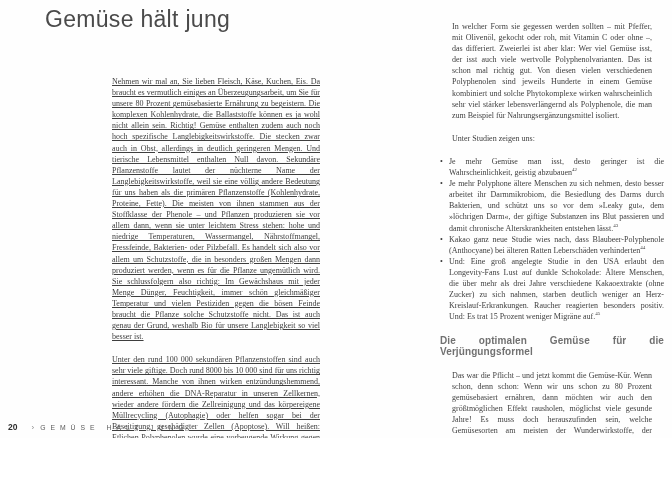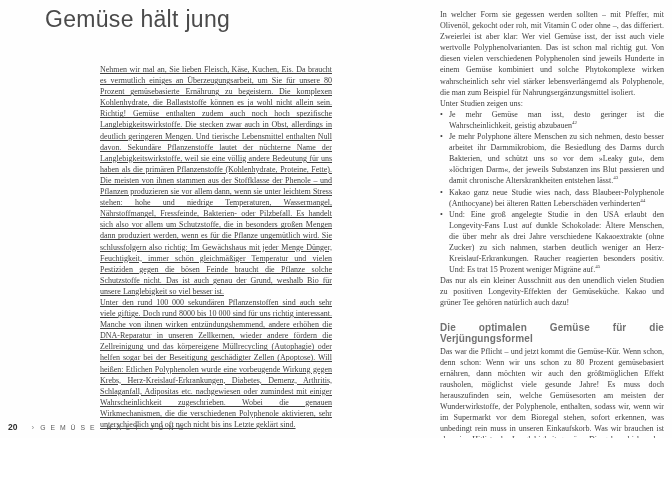--- a/index.html
+++ b/index.html
@@ -13,21 +13,21 @@
     font-family:"Liberation Sans", sans-serif;font-weight:300;
     font-size:23px;color:#4a4a4a;letter-spacing:0.3px;
   }
   .left-column{
     position:absolute;left:100px;top:64px;width:232px;text-decoration:underline;
   }
   .body-text{
     font-size:8px;line-height:11.1px;text-align:justify;
     hyphens:auto;-webkit-hyphens:auto;color:#3e3e3e;
   }
-  .body-text p{margin:0;}
+  .body-text p{margin:12px;}
   .footer{
     position:absolute;left:8px;bottom:6px;
     font-family:"Liberation Sans", sans-serif;display:flex;align-items:baseline;
   }
   .footer .pagenum{font-size:8.5px;font-weight:700;color:#2e2e2e;}
   .footer .marker{font-size:8px;color:#8a8a8a;margin:0 6px 0 14px;}
   .footer .chapter{font-size:6.8px;letter-spacing:5px;color:#5a5a5a;}
   
   .right-column{
     position:absolute;left:440px;top:9px;width:224px;
@@ -68,29 +68,28 @@
 
   <div class="right-column body-text">
     <p>In welcher Form sie gegessen werden sollten – mit Pfeffer, mit Olivenöl, gekocht oder roh, mit Vitamin C oder ohne –, das differiert. Zweierlei ist aber klar: Wer viel Gemüse isst, der isst auch viele wertvolle Polyphenolvarianten. Das ist schon mal richtig gut. Von diesen vielen verschiedenen Polyphenolen sind jeweils Hunderte in einem Gemüse kombiniert und solche Phytokomplexe wirken wahrscheinlich sehr viel stärker lebensverlängernd als Polyphenole, die man zum Beispiel für Nahrungsergänzungsmittel isoliert.</p>
     <p class="studies-lead">Unter Studien zeigen uns:</p>
 
     <ul class="studies">
       <li>
         <span class="bullet">•</span><span>Je mehr Gemüse man isst, desto geringer ist die Wahrscheinlichkeit, geistig abzubauen</span><sup class="ref">42</sup>
       </li>
       <li>
-        <span class="bullet">•</span><span>Je mehr Polyphone ältere Menschen zu sich nehmen, desto besser arbeitet ihr Darmmikrobiom, die Besiedlung des Darms durch Bakterien, und schützt uns so vor dem »Leaky gut«, dem »löchrigen Darm«, der jeweils Substanzen ins Blut passieren und damit chronische Alterskrankheiten entstehen lässt.</span><sup class="ref">43</sup>
+        <span class="bullet">•</span><span>Je mehr Polyphone ältere Menschen zu sich nehmen, desto besser arbeitet ihr Darmmikrobiom, die Besiedlung des Darms durch Bakterien, und schützt uns so vor dem »Leaky gut«, dem »löchrigen Darm«, der giftige Substanzen ins Blut passieren und damit chronische Alterskrankheiten entstehen lässt.</span><sup class="ref">43</sup>
       </li>
       <li>
         <span class="bullet">•</span><span>Kakao ganz neue Studie wies nach, dass Blaubeer-Polyphenole (Anthocyane) bei älteren Ratten Leberschäden verhinderten</span><sup class="ref">44</sup>
       </li>
       <li>
         <span class="bullet">•</span><span>Und: Eine groß angelegte Studie in den USA erlaubt den Longevity-Fans Lust auf dunkle Schokolade: Ältere Menschen, die über mehr als drei Jahre verschiedene Kakaoextrakte (ohne Zucker) zu sich nahmen, starben deutlich weniger an Herz-Kreislauf-Erkrankungen. Raucher reagierten besonders positiv. Und: Es trat 15 Prozent weniger Migräne auf.</span><sup class="ref">45</sup>
       </li>
     </ul>
 
-    <p>Das nur als ein kleiner Ausschnitt aus den unendlich vielen Studien zu positiven Longevity-Effekten der Gemüseküche. Kakao und grüner Tee gehören natürlich auch dazu!</p>
 
     <h2 class="section-heading">Die optimalen Gemüse für die Verjüngungsformel</h2>
     <p>Das war die Pflicht – und jetzt kommt die Gemüse-Kür. Wenn schon, denn schon: Wenn wir uns schon zu 80 Prozent gemüsebasiert ernähren, dann möchten wir auch den größtmöglichen Effekt rausholen, möglichst viele gesunde Jahre! Es muss doch herauszufinden sein, welche Gemüsesorten am meisten der Wunderwirkstoffe, der Polyphenole, enthalten, sodass wir, wenn wir im Supermarkt vor dem Bioregal stehen, sofort erkennen, was unbedingt rein muss in unseren Einkaufskorb. Was wir brauchen ist also eine Hitliste der Langlebigkeitsgemüse. Die gab es bisher aber nicht. Doch genau das ändert sich jetzt!</p>
   </div>
 
 </div>
 
 </body></html>

